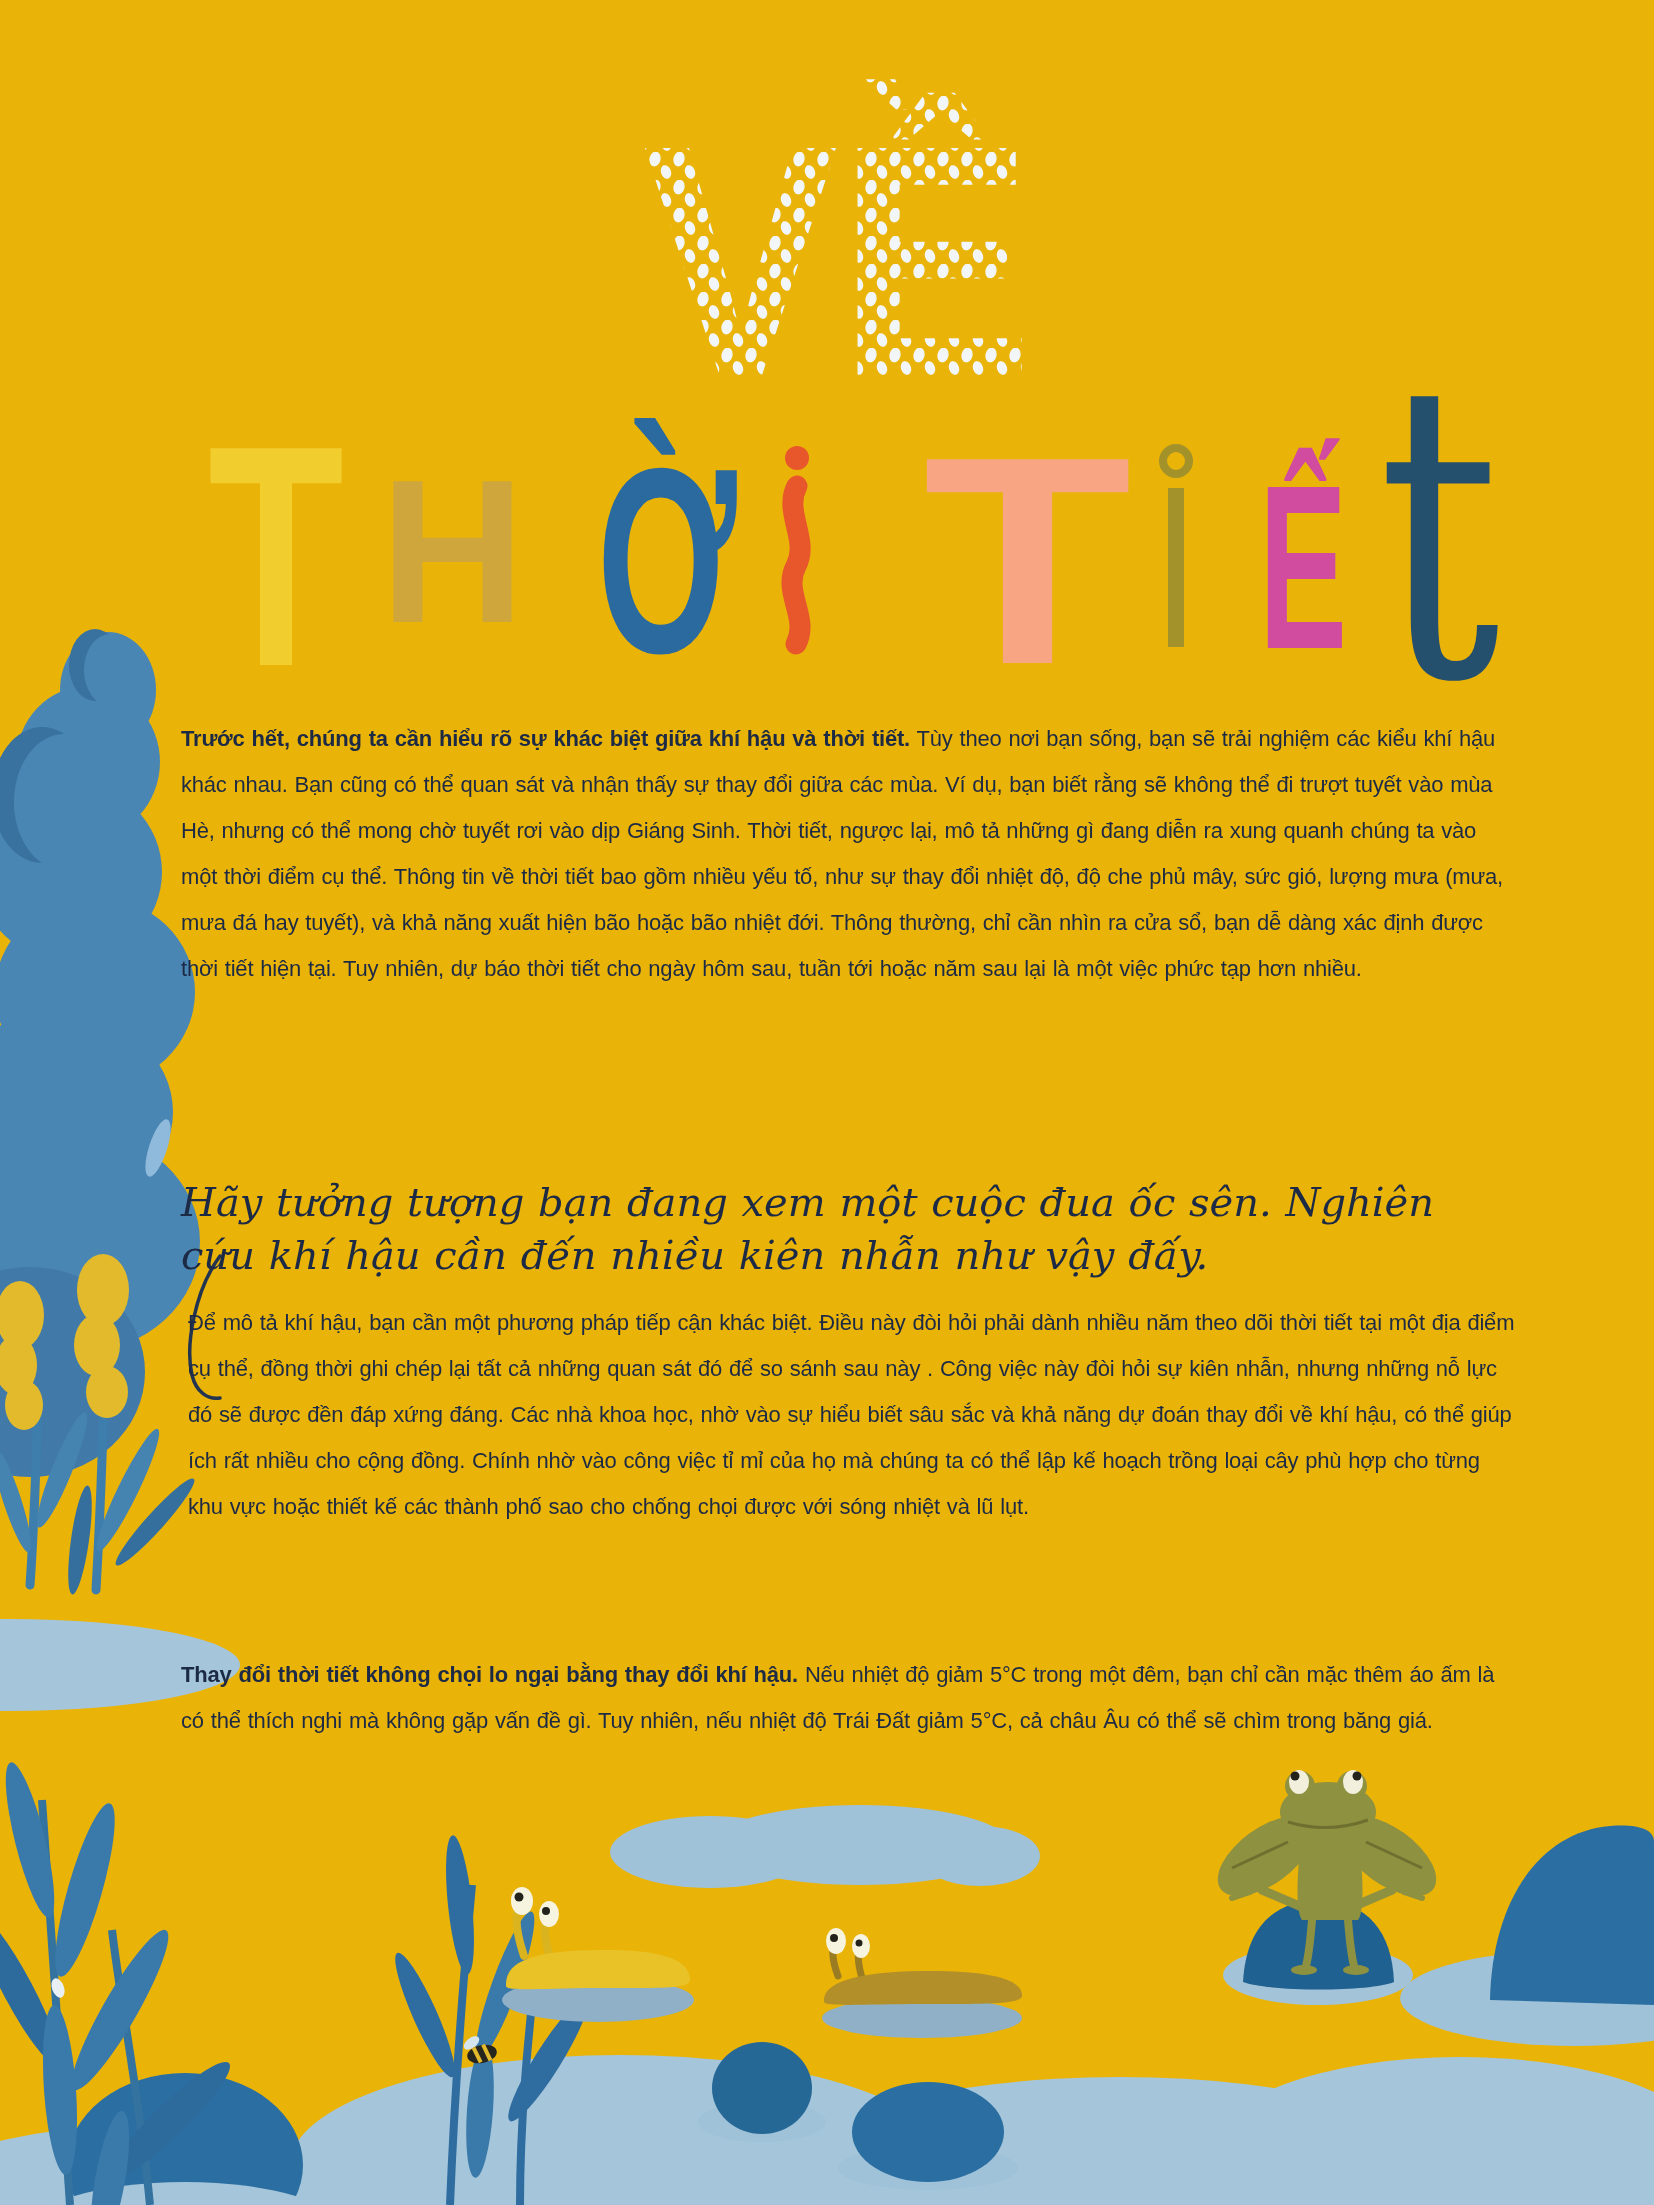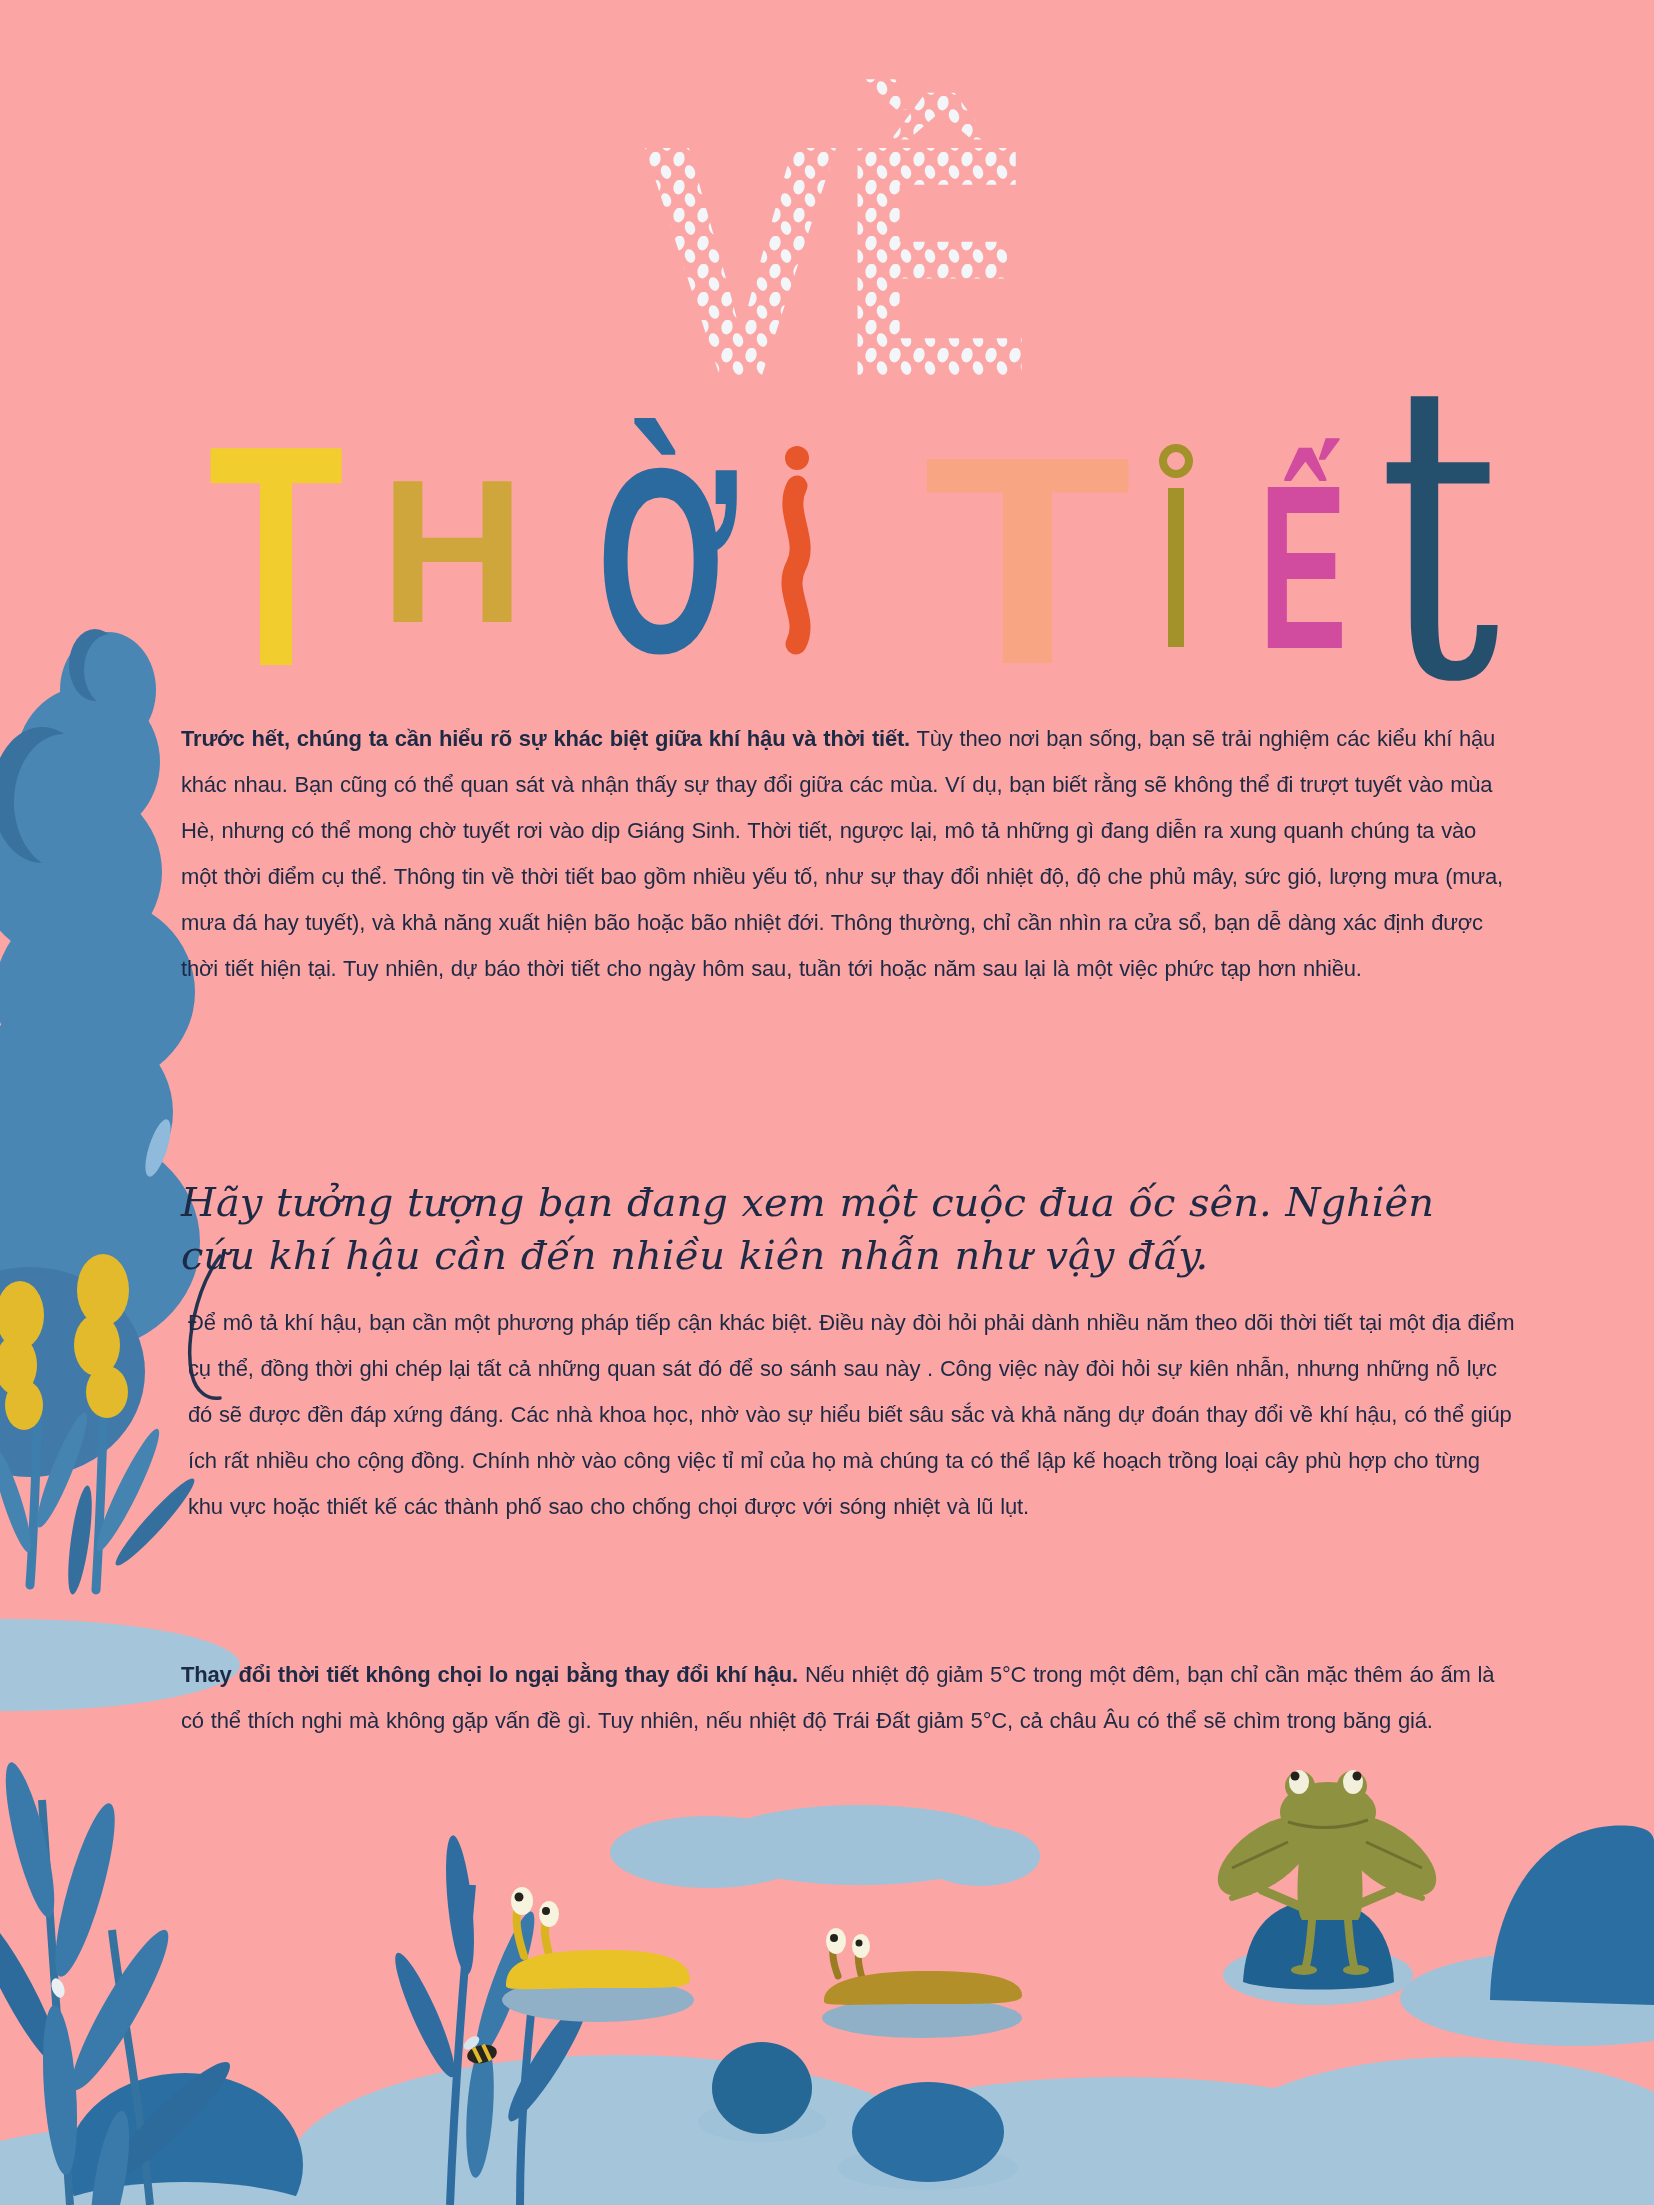--- a/index.html
+++ b/index.html
@@ -1,19 +1,19 @@
 <!DOCTYPE html>
 <html><head>
 <meta charset="utf-8">
 <style>
   html,body{margin:0;padding:0;background:#4d7fa6;}
   .page{
     position:relative;
     width:1654px;height:2205px;
-    background:#fca5a5;
+    background:#eab308;
     overflow:hidden;
     font-family:"Liberation Sans","DejaVu Sans",sans-serif;
   }
   .layer{position:absolute;left:0;top:0;}
   
   .bodytext{
     position:absolute;
     left:181px;
     width:1330px;
     color:#1c2a45;

